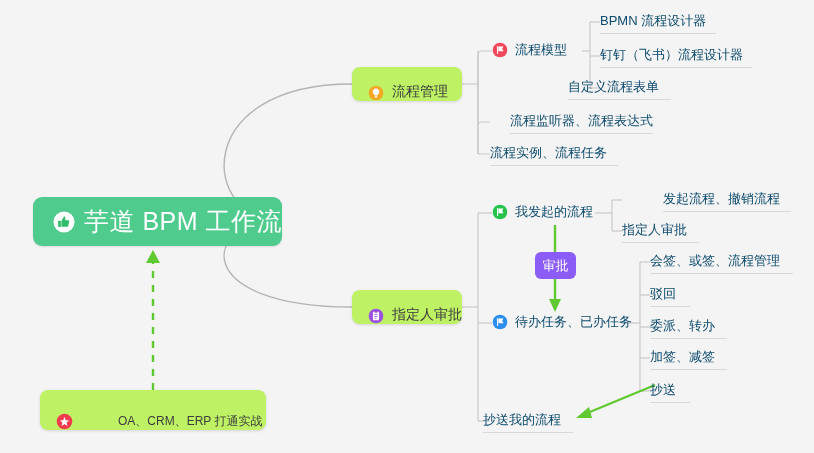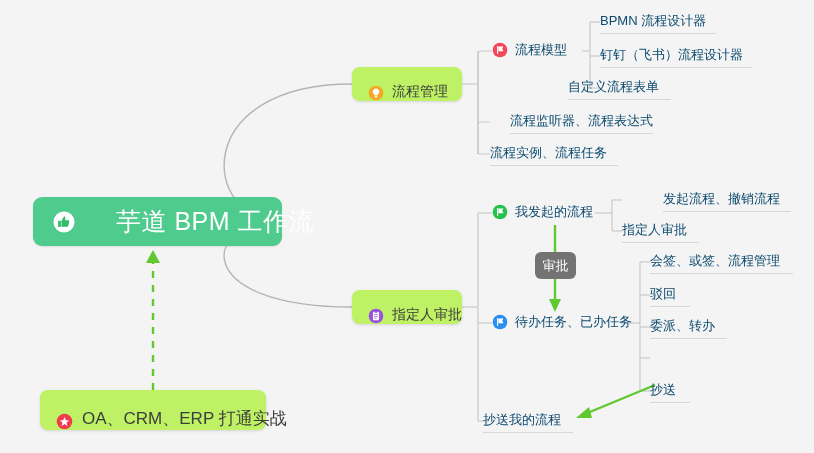--- a/index.html
+++ b/index.html
@@ -36,21 +36,20 @@
     border-radius: 9px;
     padding: 0 20px;
     box-sizing: border-box;
     box-shadow: 0 1px 2px rgba(0,0,0,0.10);
   }
   .root-label {
     color: #ffffff;
     font-size: 25px;
     letter-spacing: 0.5px;
     white-space: nowrap;
-    margin-left: 32px;
   }
 
   
   .pill-node {
     position: absolute;
     display: flex;
     align-items: flex-end;
     gap: 8px;
     background: #bef264;
     border-radius: 8px;
@@ -79,21 +78,21 @@
     font-size: 13px;
     white-space: nowrap;
   }
 
   
   .tag-node {
     position: absolute;
     display: flex;
     align-items: center;
     justify-content: center;
-    background: #737373;
+    background: #8b5cf6;
     border-radius: 6px;
     box-sizing: border-box;
   }
   .tag-label {
     color: #ffffff;
     font-size: 13px;
     white-space: nowrap;
   }
 
   
@@ -259,33 +258,36 @@
   </div>
   <div class="leaf-node" style="left:650px; top:252px; width:143px;">
     <span class="leaf-label">会签、或签、流程管理</span>
   </div>
   <div class="leaf-node" style="left:650px; top:285px; width:40px;">
     <span class="leaf-label">驳回</span>
   </div>
   <div class="leaf-node" style="left:650px; top:317px; width:77px;">
     <span class="leaf-label">委派、转办</span>
   </div>
+  <div class="leaf-node" style="left:650px; top:348px; width:77px;">
+    <span class="leaf-label">加签、减签</span>
+  </div>
   <div class="leaf-node" style="left:650px; top:381px; width:40px;">
     <span class="leaf-label">抄送</span>
   </div>
   <div class="leaf-node" style="left:483px; top:411px; width:90px;">
     <span class="leaf-label">抄送我的流程</span>
   </div>
 
   <div class="tag-node" style="left:535px; top:252px; width:41px; height:27px;">
     <span class="tag-label">审批</span>
   </div>
 
   <div class="pill-node" style="left:40px; top:390px; width:226px; height:40px; gap:9px;">
     <svg class="ic" viewBox="0 0 24 24" style="width:17px;height:17px;">
       <circle cx="12" cy="12" r="11" fill="#f23b4f"></circle>
       <path d="M12 5.6 L13.85 10.1 L18.6 10.45 L14.95 13.55 L16.1 18.2
                L12 15.65 L7.9 18.2 L9.05 13.55 L5.4 10.45 L10.15 10.1 Z" fill="#ffffff"></path>
     </svg>
-    <span class="pill-label" style="font-size:17px;">OA、CRM、ERP 打通实战</span>
+    <span class="pill-label" style="font-size:12px;margin-left:36px;">OA、CRM、ERP 打通实战</span>
   </div>
 
 </div>
 
 </body></html>

